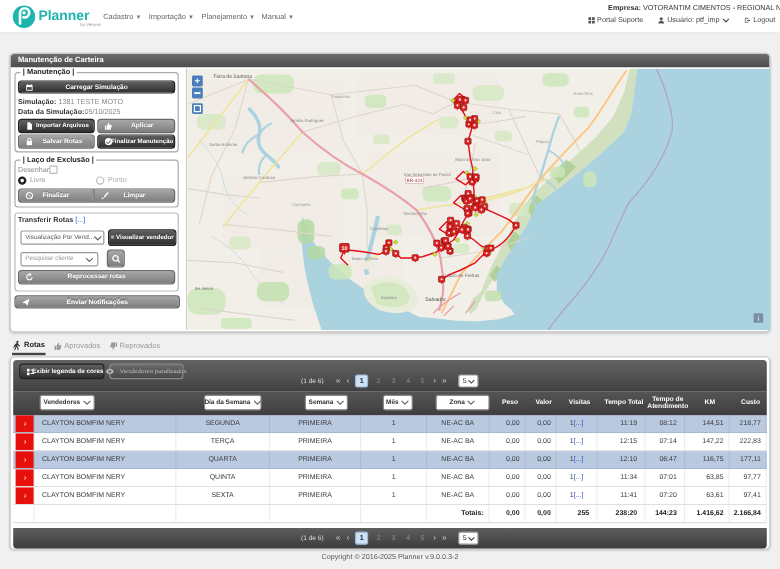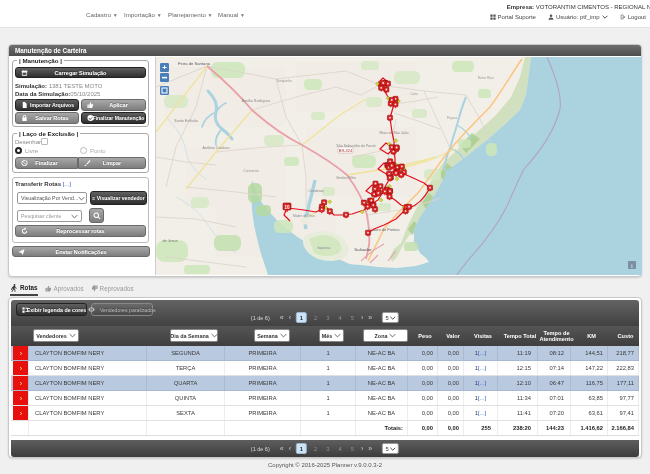--- a/index.html
+++ b/index.html
@@ -53,20 +53,31 @@
 .pgn { position:absolute; left:50%; transform:translateX(-50%); display:flex; align-items:center; gap:5px; }
 .pgtxt { font-size:5.5px; color:#ddd; margin-right:5px; }
 .pga { font-size:7px; color:#ccc; }
 .pgd { font-size:5.8px; color:#8f8f8f; margin:0 2px; }
 .pgcur { width:11px; height:11px; background:#cfe3f5; border:1px solid #9ab8d8; border-radius:2px; color:#234; font-size:6px; font-weight:bold; display:flex; align-items:center; justify-content:center; }
 .pgsel { margin-left:5px; width:17px; height:11px; background:#fff; border:1px solid #999; border-radius:2px; color:#333; font-size:5.8px; display:flex; align-items:center; justify-content:center; gap:1px; }
 .ftr { position:absolute; left:0; top:462px; width:650px; text-align:center; font-size:6px; color:#555; }
 </style></head>
 <body>
 <div class="hdr">
+  <div class="logo">
+    <svg width="22" height="22" viewBox="0 0 40 40">
+      <circle cx="20" cy="20" r="17" fill="#1db5ae"></circle>
+      <path d="M14,30 V14 a7,7 0 0 1 14,0 a7,7 0 0 1 -9,6.7" fill="none" stroke="#fff" stroke-width="4" stroke-linecap="round"></path>
+      <circle cx="20" cy="14" r="2.6" fill="#fff"></circle>
+    </svg>
+    <svg width="58" height="22" viewBox="0 0 110 40">
+      <text x="2" y="25" font-family="Liberation Sans,sans-serif" font-size="22" font-weight="bold" fill="#1db5ae">Planner</text>
+      <text x="68" y="34" font-family="Liberation Sans,sans-serif" font-size="7" fill="#999">by Vetores</text>
+    </svg>
+  </div>
   <span class="menu" style="left:86px;">Cadastro <i>▼</i></span>
   <span class="menu" style="left:124px;">Importação <i>▼</i></span>
   <span class="menu" style="left:168px;">Planejamento <i>▼</i></span>
   <span class="menu" style="left:218px;">Manual <i>▼</i></span>
   <div class="hr1"><b>Empresa:</b> VOTORANTIM CIMENTOS - REGIONAL NE</div>
   <div class="hr2">
       <svg width="6" height="6" viewBox="0 0 16 16" style="flex:none">
         <path d="M1,1 h6 v6 h-6 Z M9,1 h6 v6 h-6 Z M1,9 h6 v6 h-6 Z M9,9 h6 v6 h-6 Z" fill="#555"></path>
       </svg>
       <span>Portal Suporte</span>

